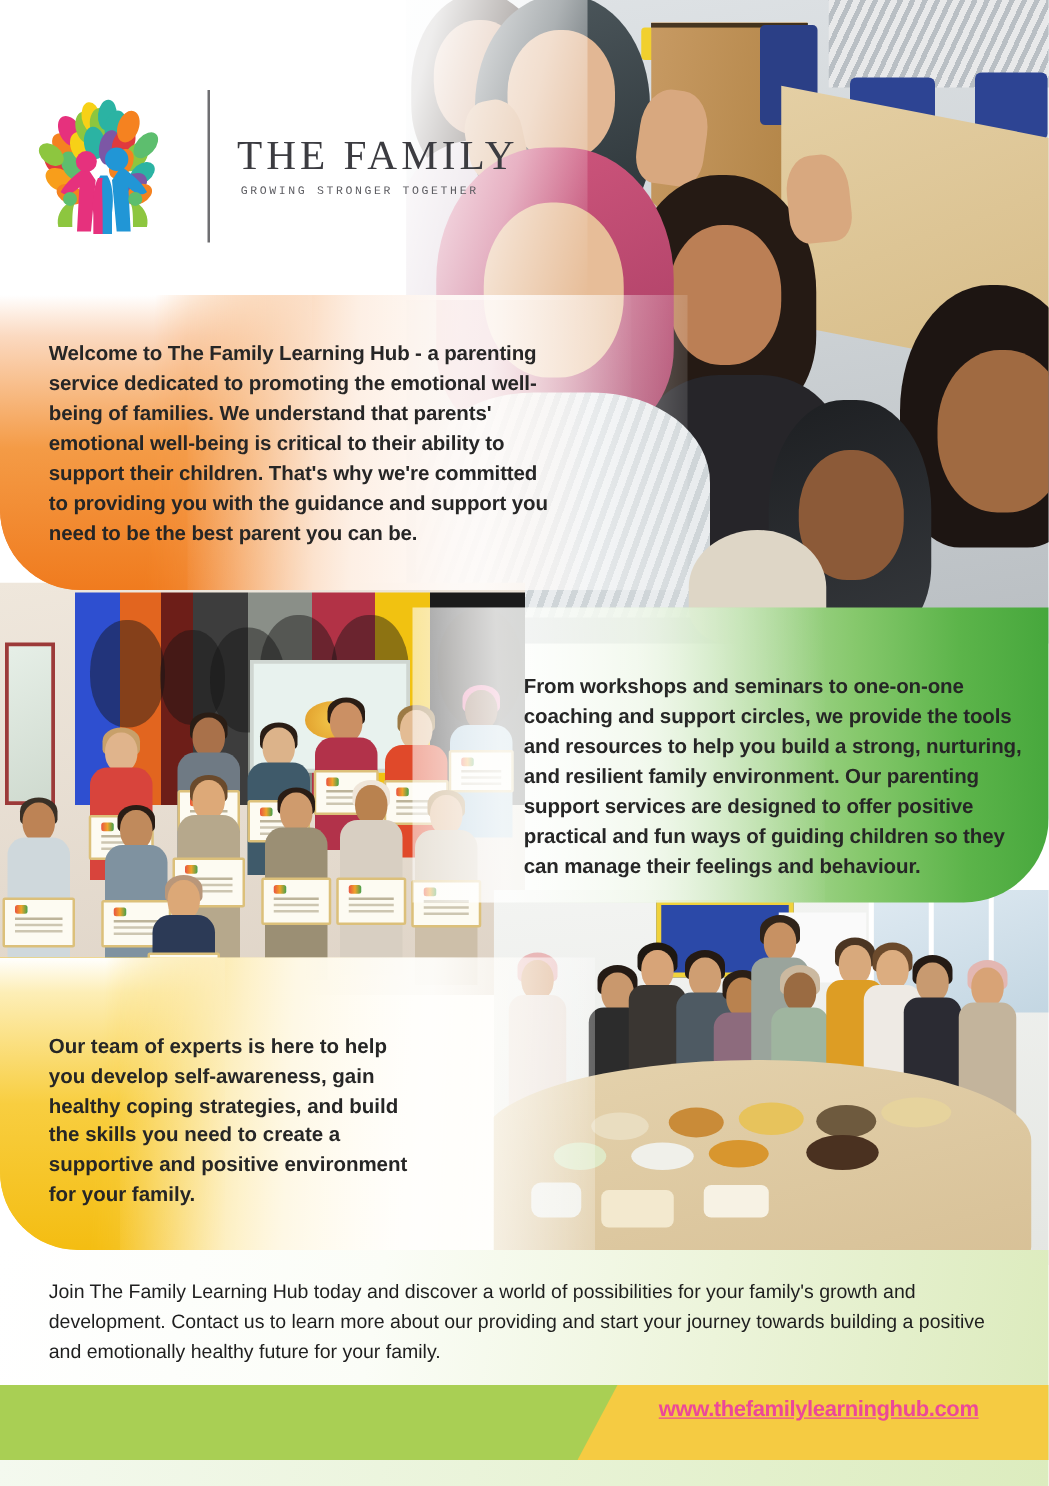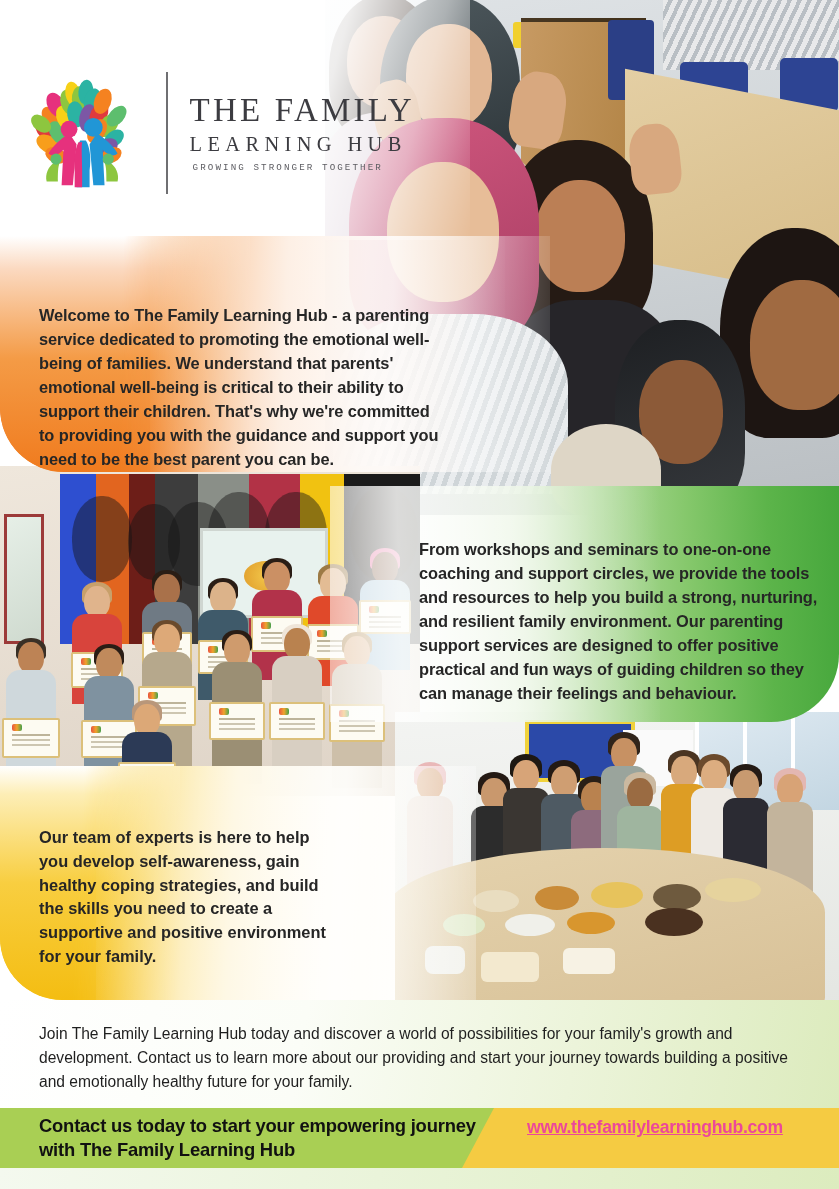--- a/index.html
+++ b/index.html
@@ -162,21 +162,20 @@
   }
   .panel-orange-veil {
     position:absolute; left:150px; top:0; width:400px; height:236px;
     background:linear-gradient(92deg, rgba(255,255,255,0) 0%, rgba(255,255,255,.72) 34%,
                rgba(255,255,255,.80) 60%, rgba(255,255,255,.10) 100%);
   }
   .text-orange {
     position:absolute; left:39px; top:272px; width:404px;
     font-size:16.4px; line-height:1.46; font-weight:600; color:#262626;
     letter-spacing:-.1px;
-    margin-top:32px;
   }
 
   
   .panel-green {
     position:absolute; left:330px; top:486px; width:509px; height:236px;
     background:linear-gradient(268deg,
       #46a73c 0%, #5cb44a 14%, #86c86c 30%, #b4dca0 48%,
       rgba(214,235,199,.7) 64%, rgba(255,255,255,.18) 88%, rgba(255,255,255,0) 100%);
     border-bottom-right-radius:68px;
   }
@@ -559,21 +558,20 @@
         <path d="M54 70 C50 78 49 90 50 102 L50 118 L58 118 L58 100 C58 86 57 76 58 70 Z" fill="#E6317D"></path>
         <path d="M28 92 C22 96 18 104 20 112 L32 112 C32 104 32 96 34 92 Z" fill="#8DC63F"></path>
         <circle cx="30" cy="88" r="6" fill="#5DBE6E"></circle>
         <path d="M88 92 C94 96 98 104 96 112 L84 112 C84 104 84 96 82 92 Z" fill="#8DC63F"></path>
         <circle cx="86" cy="88" r="6" fill="#5DBE6E"></circle>
       </g>
     </svg>
     <div class="logo-div"></div>
     <div class="logo-txt">
       <div class="logo-l1">THE FAMILY</div>
-      <div class="logo-l2">LEARNING HUB</div>
       <div class="logo-l3">GROWING STRONGER TOGETHER</div>
     </div>
   </div>
 
   <div class="panel-orange">
     <div class="panel-orange-fill"></div>
     <div class="panel-orange-veil"></div>
   </div>
   <div class="text-orange">Welcome to The Family Learning Hub - a parenting service dedicated to promoting the emotional well-being of families. We understand that parents' emotional well-being is critical to their ability to support their children. That's why we're committed to providing you with the guidance and support you need to be the best parent you can be.</div>
 
@@ -587,18 +585,17 @@
     <div class="panel-yellow-veil"></div>
   </div>
   <div class="text-yellow">Our team of experts is here to help you develop self-awareness, gain healthy coping strategies, and build the skills you need to create a supportive and positive environment for your family.</div>
 
   <div class="closing-band"></div>
   <div class="text-closing">Join The Family Learning Hub today and discover a world of possibilities for your family's growth and development. Contact us to learn more about our providing and start your journey towards building a positive and emotionally healthy future for your family.</div>
 
   <div class="footer">
     <div class="footer-yellow"></div>
   </div>
-  <div class="footer-cta">Contact us today to start your empowering journey with The Family Learning Hub</div>
   <a class="footer-url" href="#">www.thefamilylearninghub.com</a>
 
   <div class="bottom-strip"></div>
 
 </div>
 
 </body></html>

